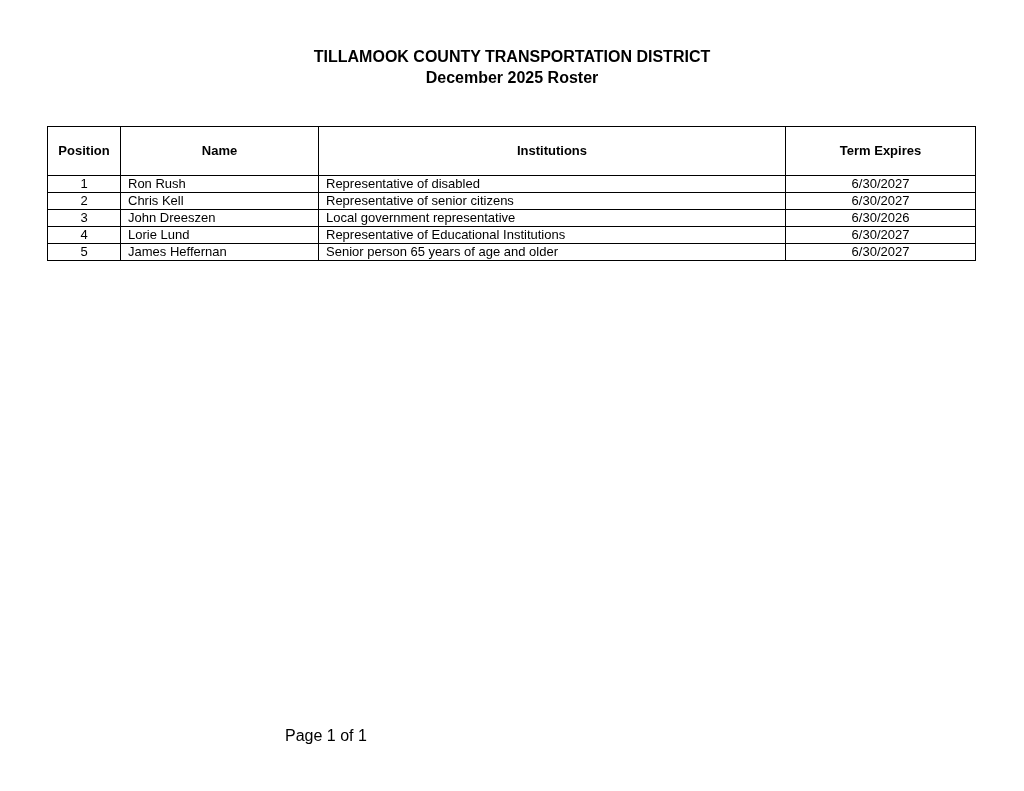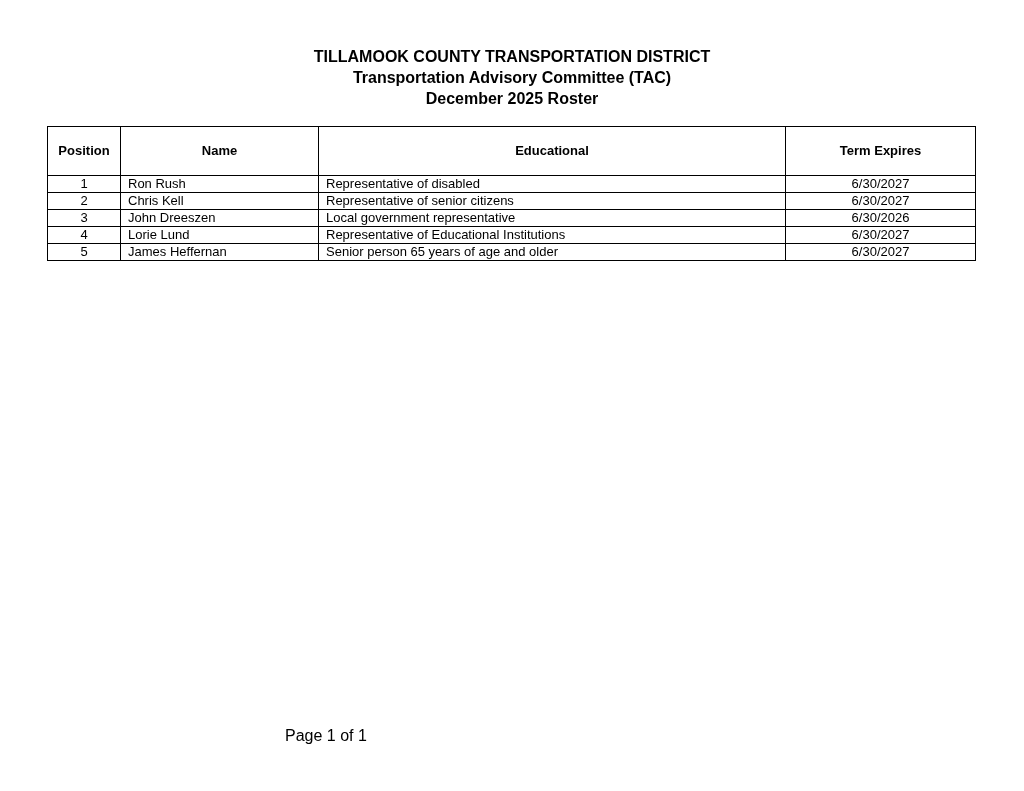--- a/index.html
+++ b/index.html
@@ -63,36 +63,35 @@
     line-height: 17px;
   }
 </style>
 </head>
 <body>
 
 <div class="page">
 
   <div class="title-block">
     <div class="title-line">TILLAMOOK COUNTY TRANSPORTATION DISTRICT</div>
-    <div class="title-line">Transportation Advisory Committee (TAC)</div>
     <div class="title-line">December 2025 Roster</div>
   </div>
 
   <table class="roster">
     <colgroup>
       <col style="width:73px">
       <col style="width:198px">
       <col style="width:467px">
       <col style="width:190px">
     </colgroup>
     <thead>
       <tr>
         <th>Position</th>
         <th>Name</th>
-        <th>Educational</th>
+        <th>Institutions</th>
         <th>Term Expires</th>
       </tr>
     </thead>
     <tbody>
       <tr>
         <td class="c-pos">1</td>
         <td class="c-name">Ron Rush</td>
         <td class="c-rep">Representative of disabled</td>
         <td class="c-term">6/30/2027</td>
       </tr>

